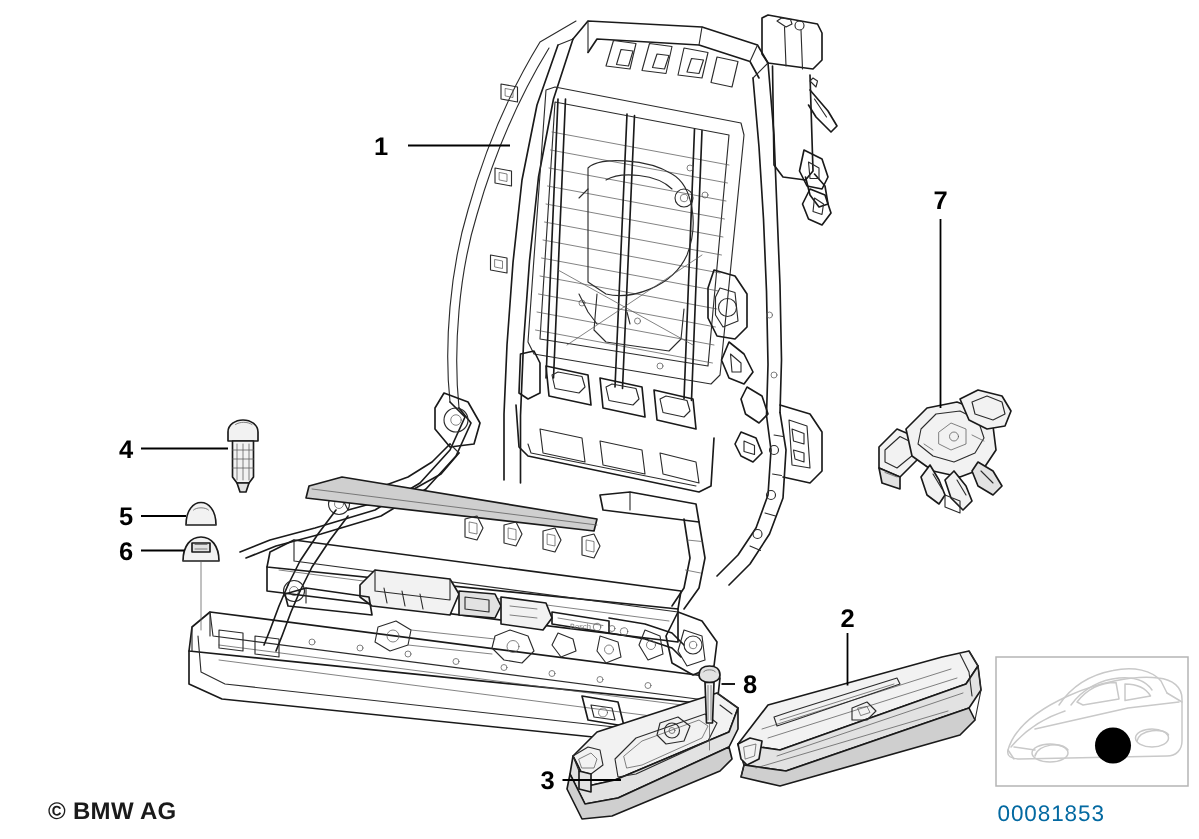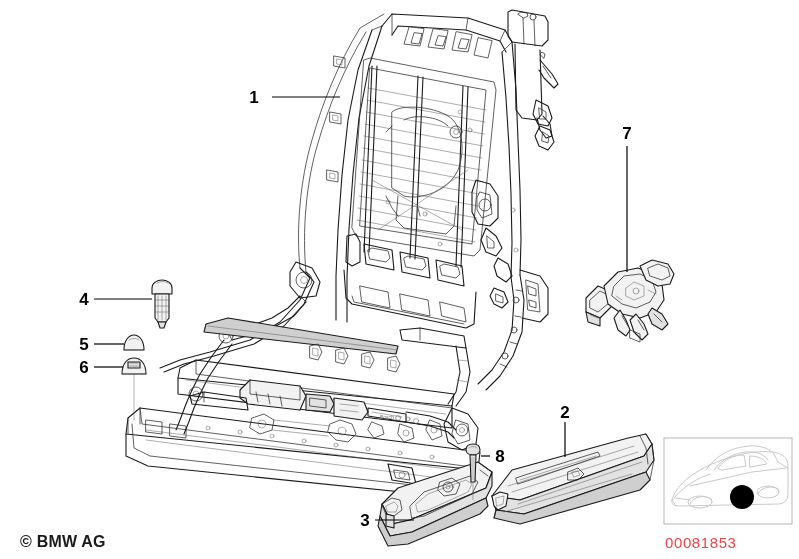--- a/index.html
+++ b/index.html
@@ -73,36 +73,36 @@
     stroke-linejoin: round;
     stroke-linecap: round;
   }
   .car-box {
     stroke: #b5b5b5;
     fill: #ffffff;
     stroke-width: 1;
   }
   #copyright {
     position: absolute;
-    left: 20px;
+    left: 32px;
     top: 533px;
     font-family: "Liberation Sans", sans-serif;
     font-size: 16px;
     font-weight: bold;
     letter-spacing: 0.2px;
     color: #1a1a1a;
     white-space: nowrap;
   }
   #partnumber {
     position: absolute;
     left: 665px;
     top: 534px;
     font-family: "Liberation Sans", sans-serif;
     font-size: 15px;
-    color: #ef4444;
+    color: #0369a1;
     letter-spacing: 0.6px;
     white-space: nowrap;
   }
   .watermark {
     font-family: "Liberation Sans", sans-serif;
     font-size: 5px;
     fill: #777;
   }
 </style>
 </head>

